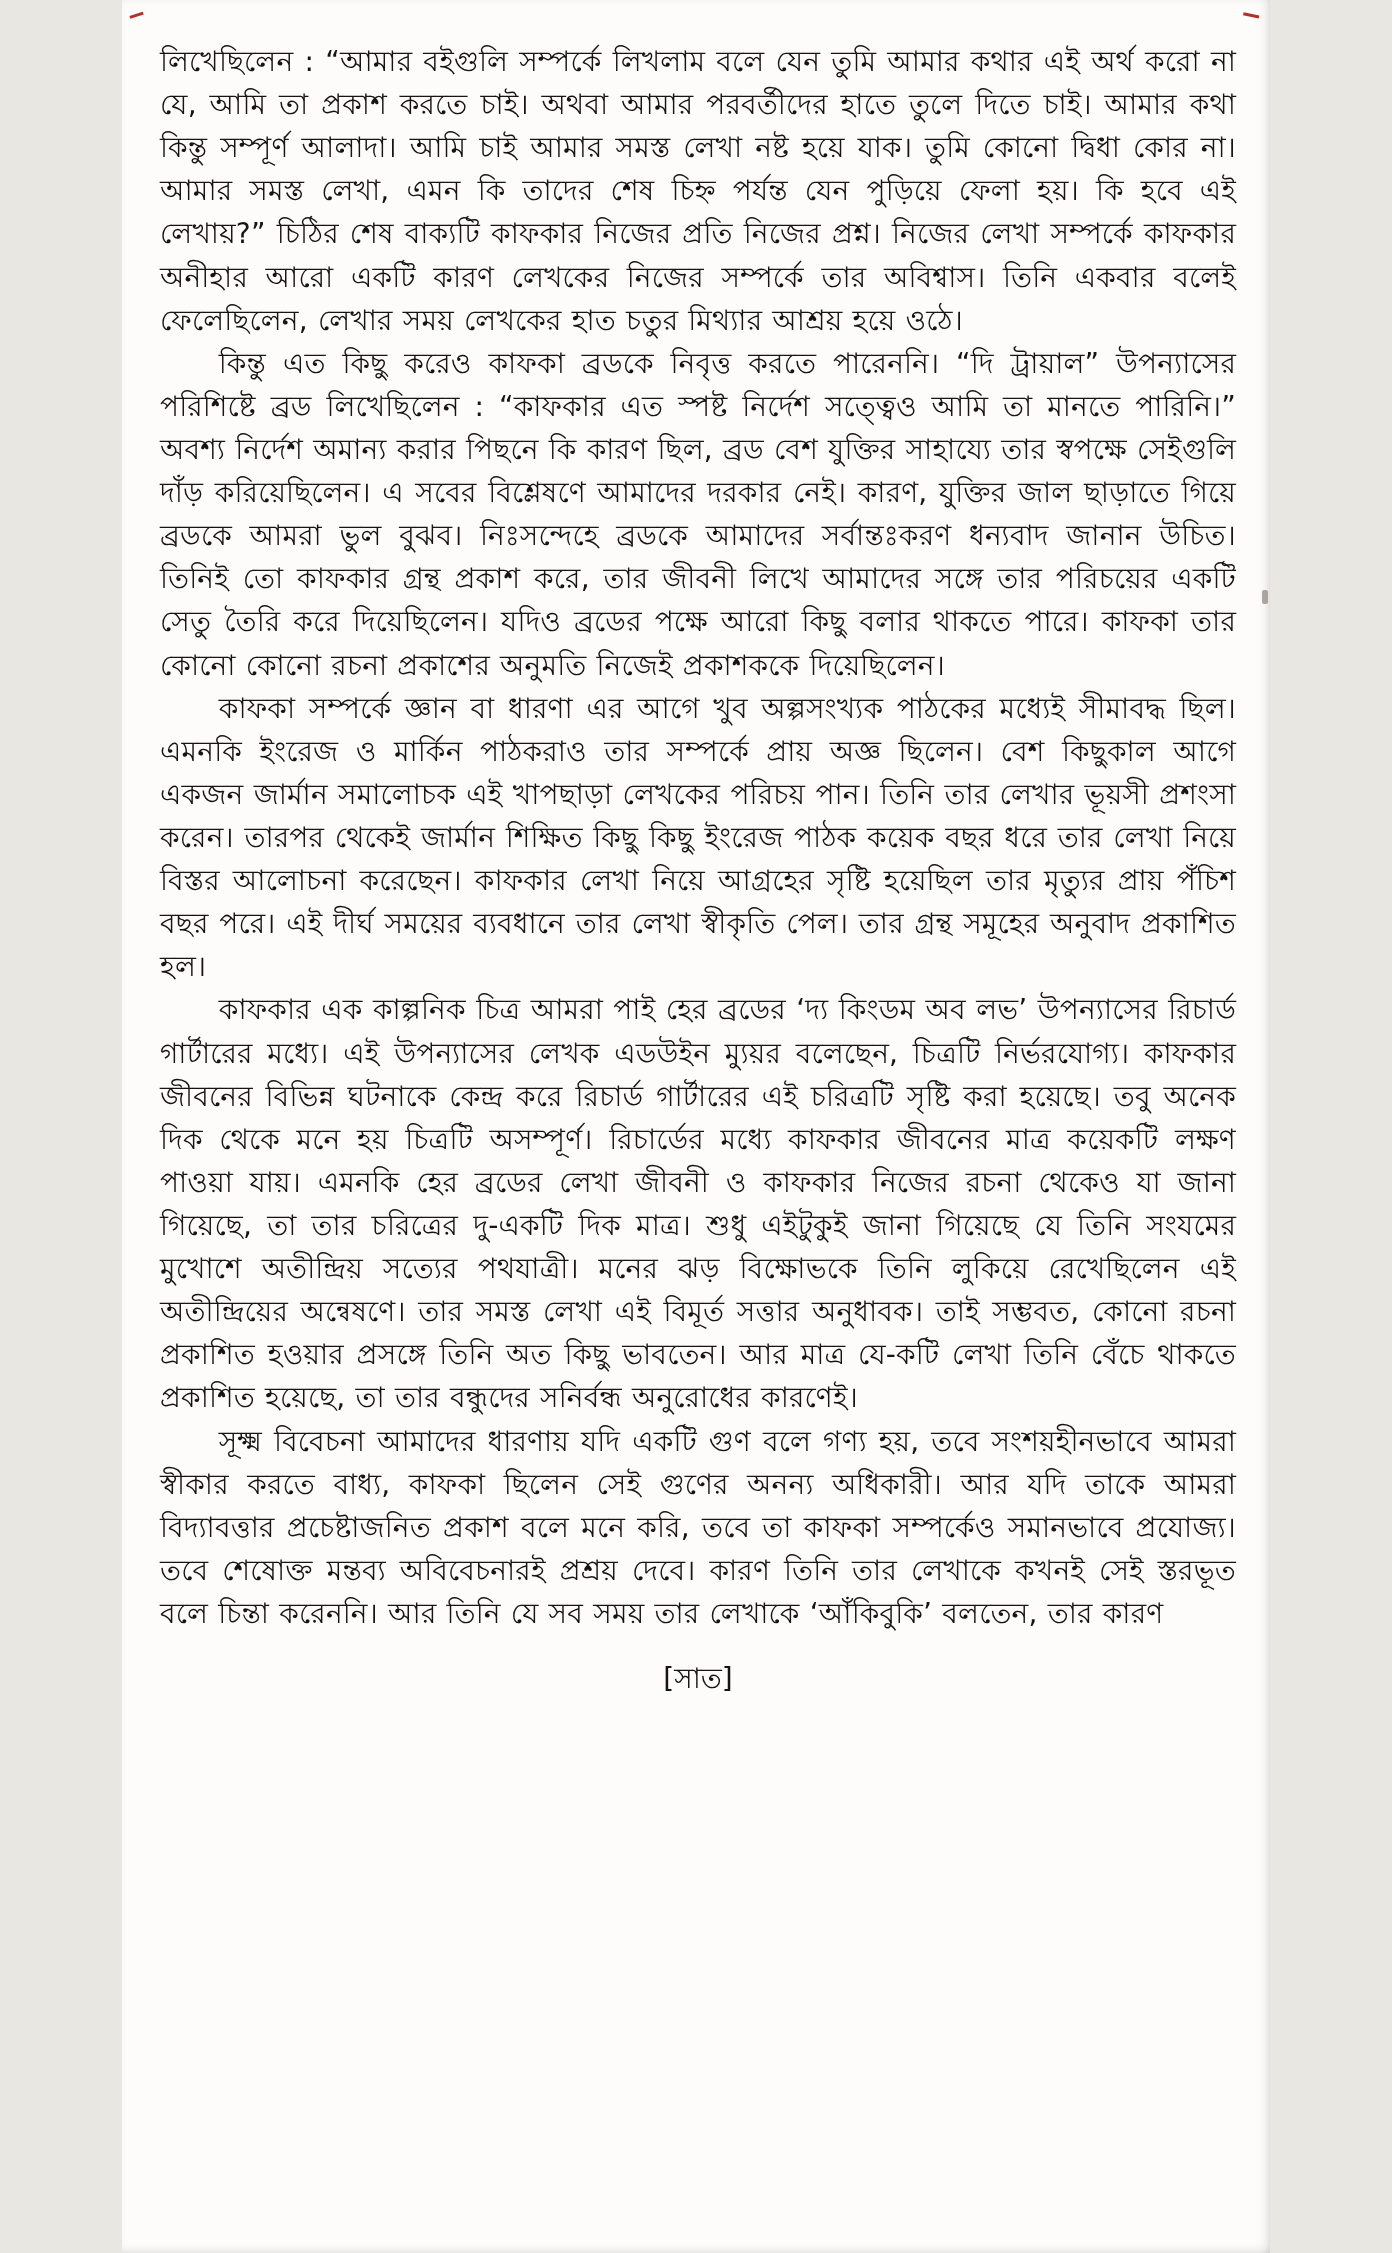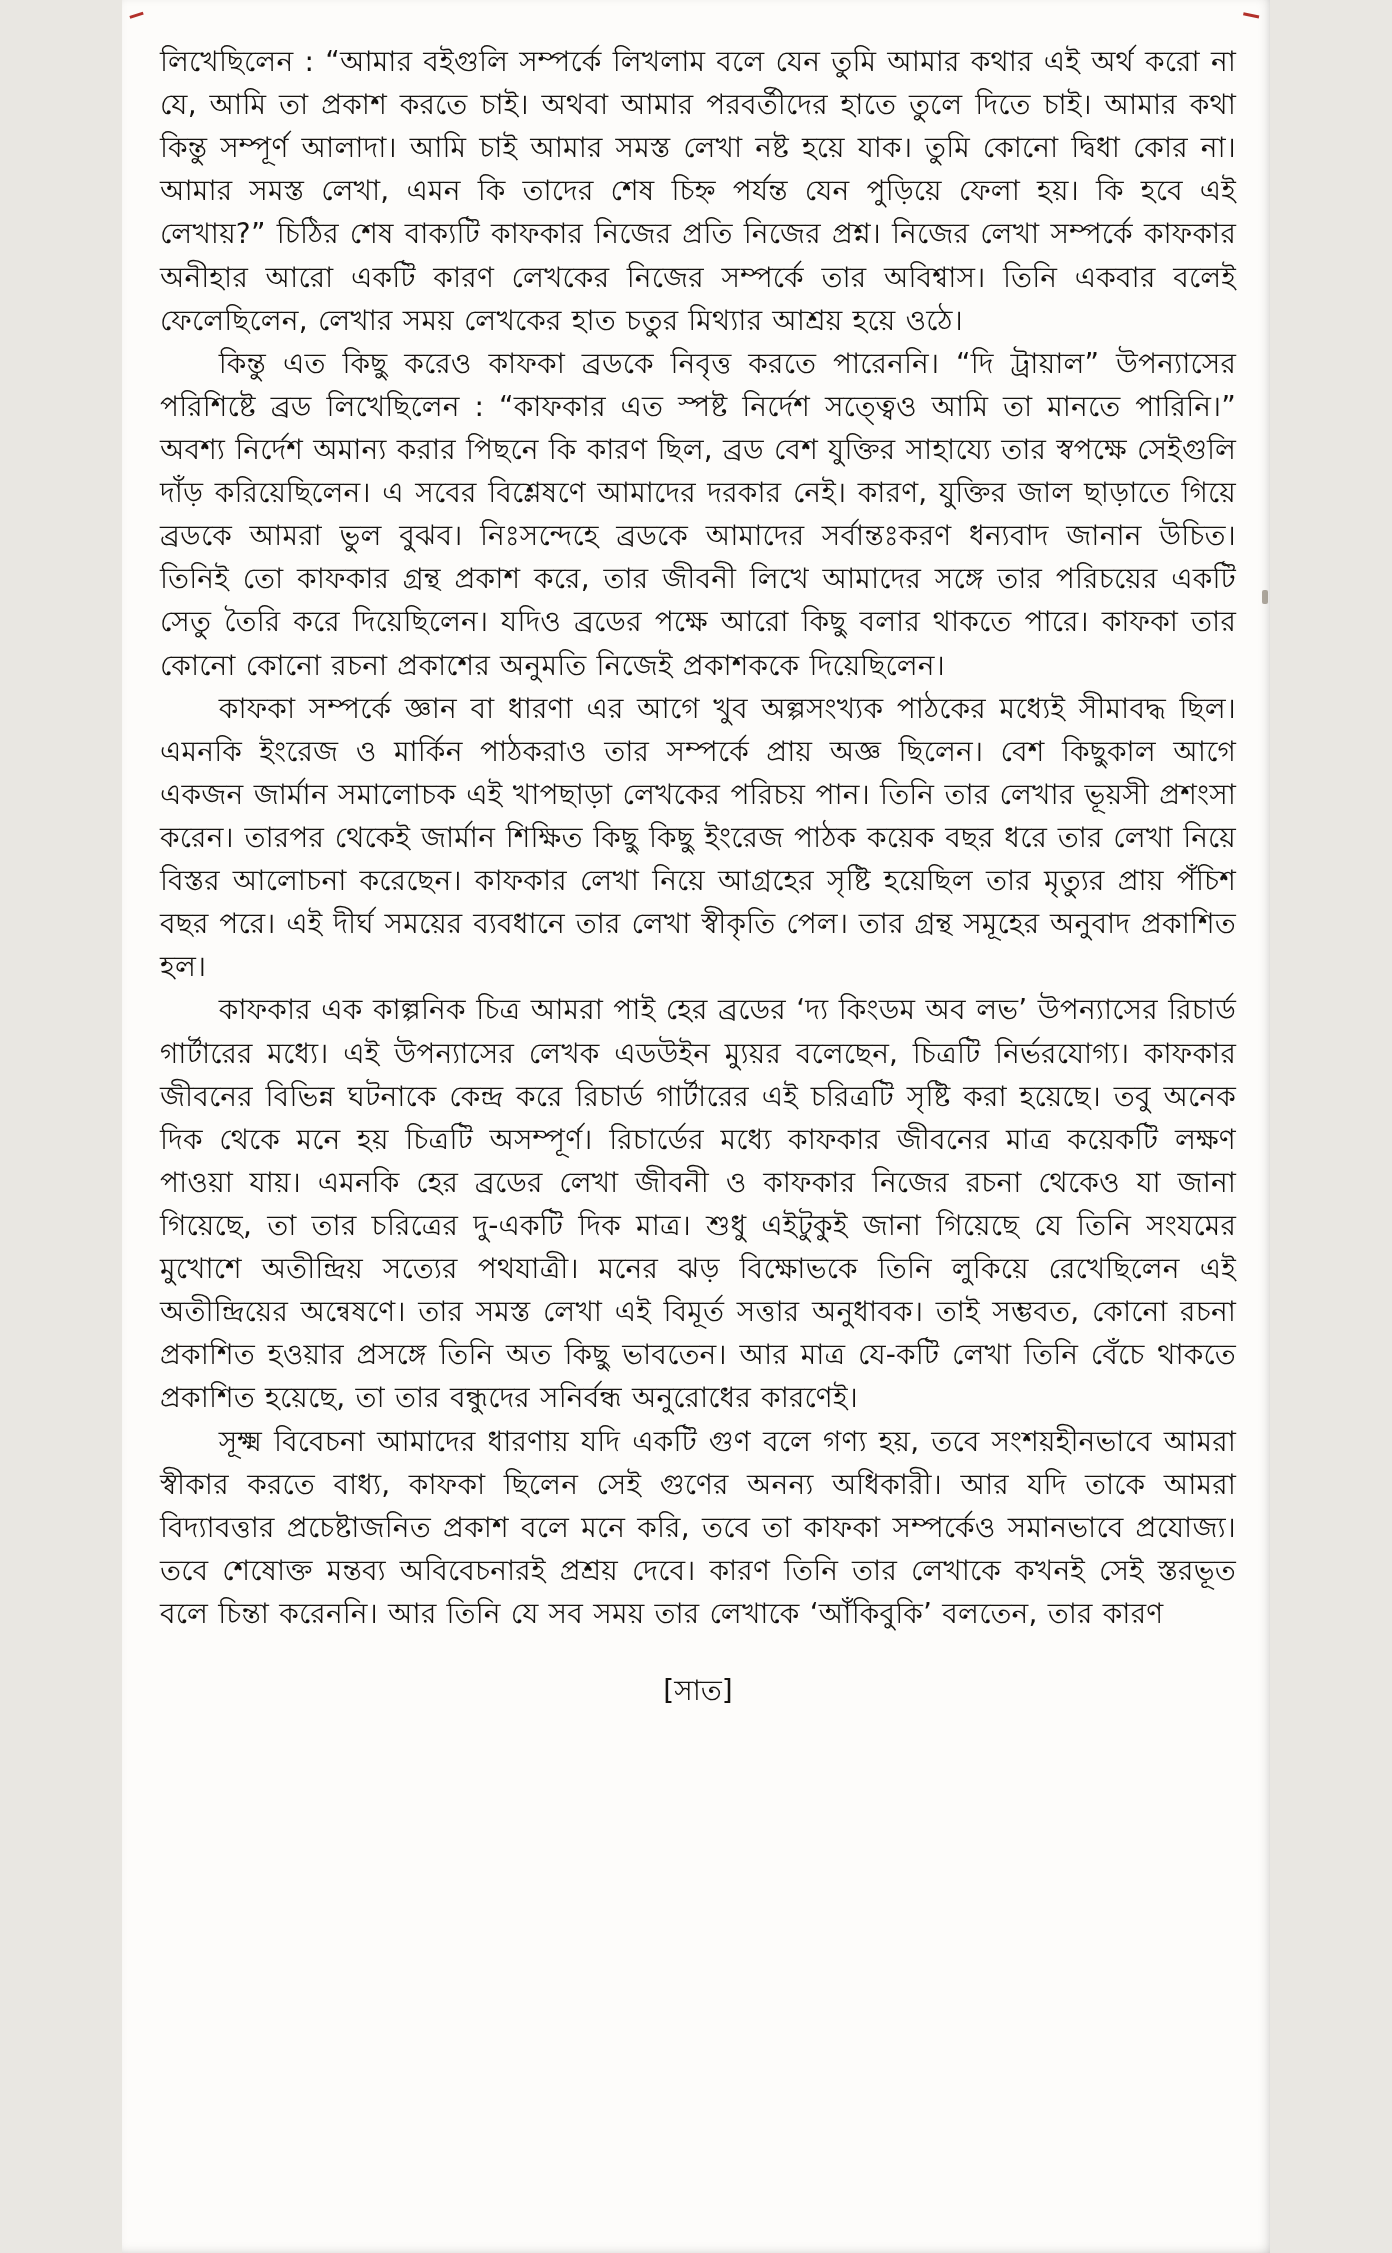--- a/index.html
+++ b/index.html
@@ -27,21 +27,21 @@
     word-spacing: 1px;
   }
   .text-block p.para {
     margin: 0;
     padding: 0;
   }
   .text-block p.para.indent {
     text-indent: 2.1em;
   }
   .page-footer {
-    margin-top: 36px;
+    margin-top: 24px;
     text-align: center;
     font-size: 28px;
     line-height: 1.4;
   }
   .mark {
     position: absolute;
     display: block;
   }
   .mark-tl {
     left: 6px;

